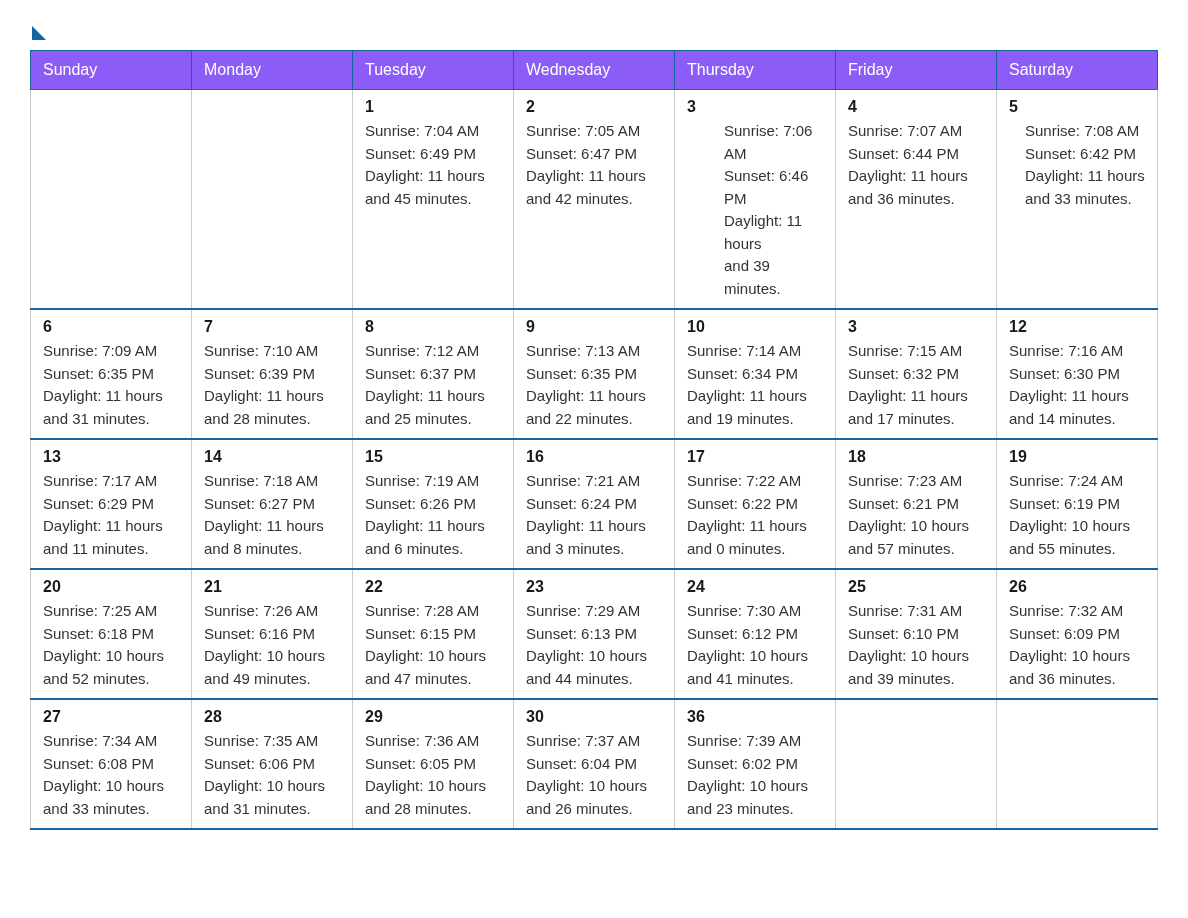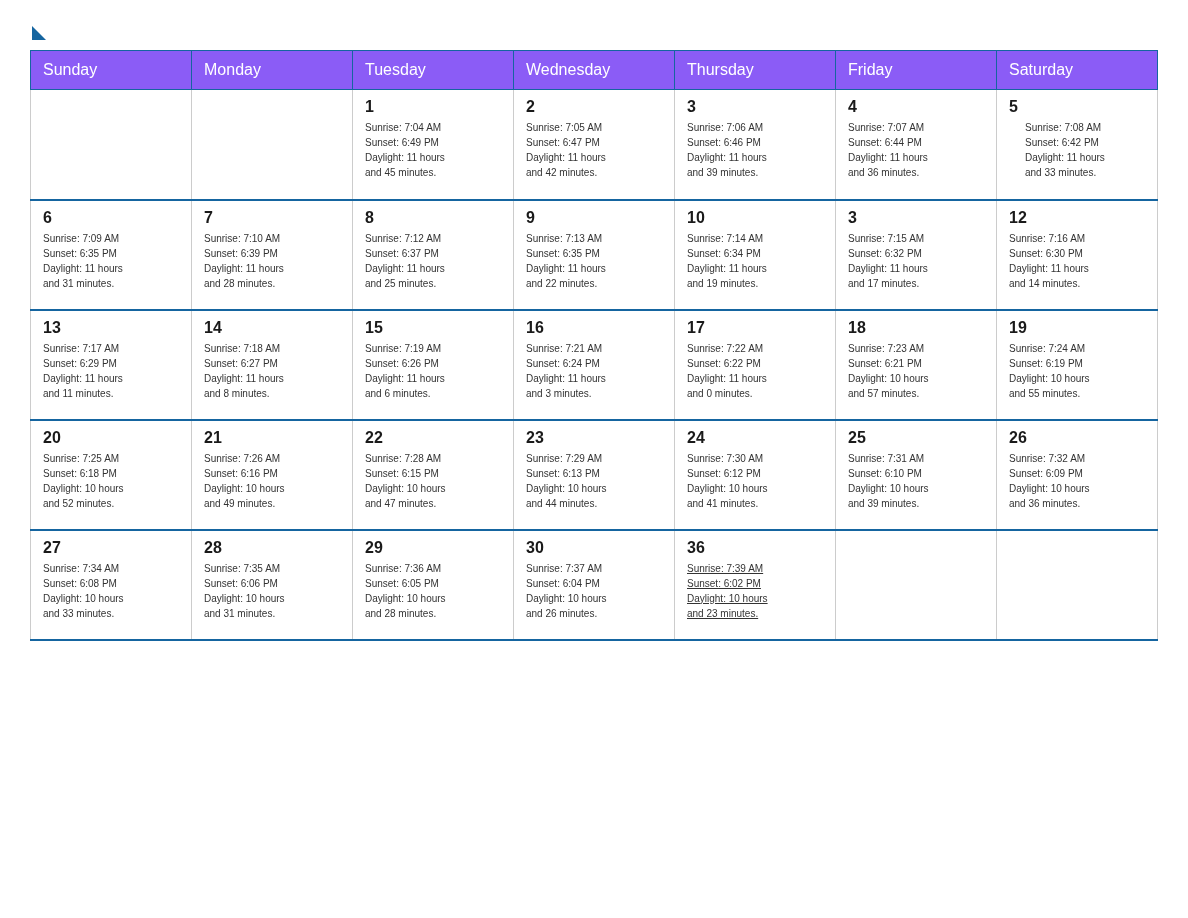--- a/index.html
+++ b/index.html
@@ -88,21 +88,21 @@
       border-bottom: 2px solid #1565a0;
     }
     .day-num {
       font-size: 16px;
       font-weight: bold;
       color: #1a1a1a;
       display: block;
       margin-bottom: 4px;
     }
     .day-detail {
-      font-size: 10px;
+      font-size: 15px;
       color: #333;
       line-height: 1.5;
     }
     .empty-cell {
       background: #fff;
     }
   </style>
 </head>
 <body>
 
@@ -145,21 +145,21 @@
         </td>
         <td>
           <span class="day-num">2</span>
           <div class="day-detail" style="white-space: pre-line;">Sunrise: 7:05 AM
 Sunset: 6:47 PM
 Daylight: 11 hours
 and 42 minutes.</div>
         </td>
         <td>
           <span class="day-num">3</span>
-          <div class="day-detail" style="white-space: pre-line;">Sunrise: 7:06 AM
+          <div class="day-detail" style="white-space: pre-line; margin-left: 37px;">Sunrise: 7:06 AM
 Sunset: 6:46 PM
 Daylight: 11 hours
 and 39 minutes.</div>
         </td>
         <td>
           <span class="day-num">4</span>
           <div class="day-detail" style="white-space: pre-line;">Sunrise: 7:07 AM
 Sunset: 6:44 PM
 Daylight: 11 hours
 and 36 minutes.</div>
@@ -349,21 +349,21 @@
         </td>
         <td>
           <span class="day-num">30</span>
           <div class="day-detail" style="white-space: pre-line;">Sunrise: 7:37 AM
 Sunset: 6:04 PM
 Daylight: 10 hours
 and 26 minutes.</div>
         </td>
         <td>
           <span class="day-num">36</span>
-          <div class="day-detail" style="white-space: pre-line; text-decoration: underline;">Sunrise: 7:39 AM
+          <div class="day-detail" style="white-space: pre-line;">Sunrise: 7:39 AM
 Sunset: 6:02 PM
 Daylight: 10 hours
 and 23 minutes.</div>
         </td>
         <td class="empty-cell"></td>
         <td class="empty-cell"></td>
       </tr>
     </tbody>
 </table>
 

